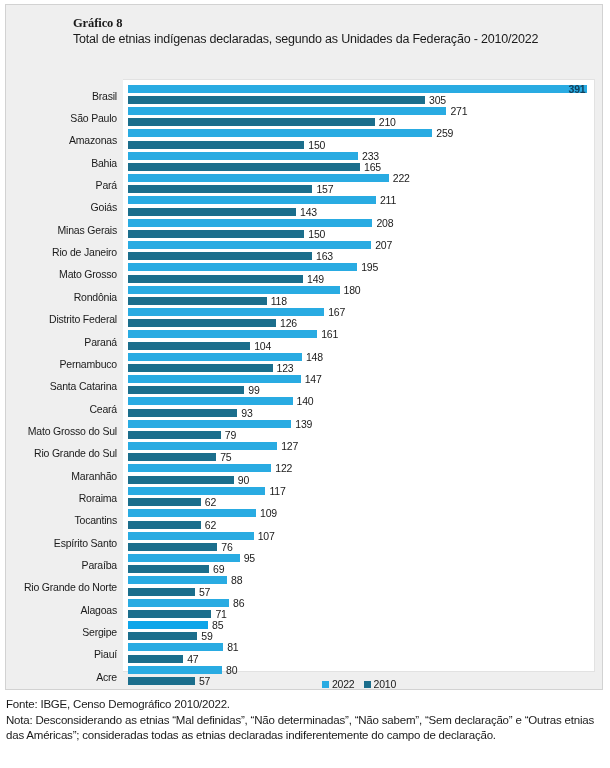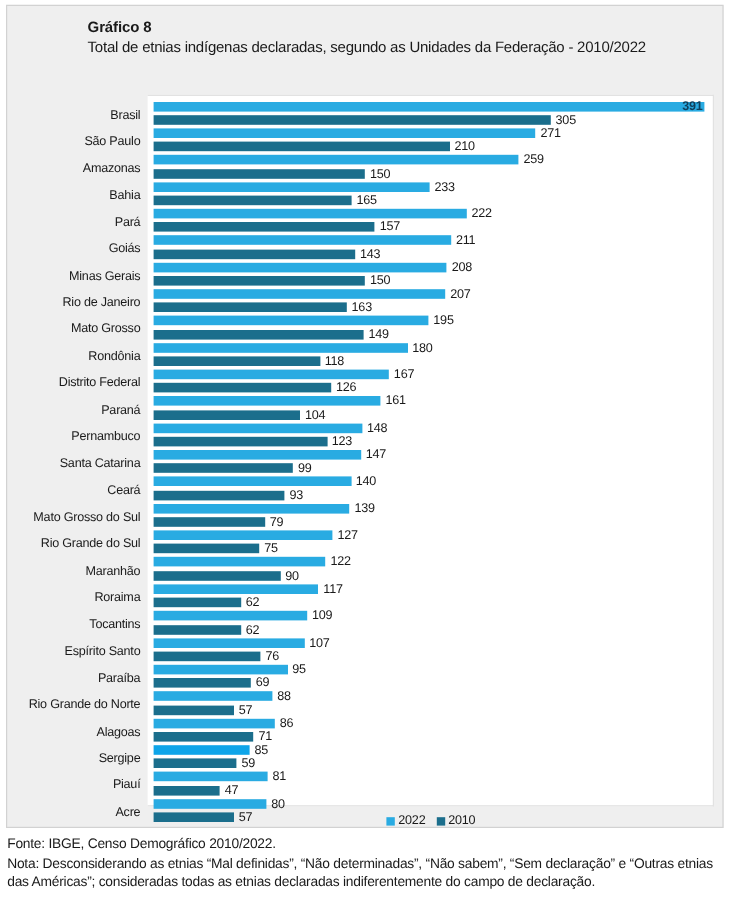--- a/index.html
+++ b/index.html
@@ -32,20 +32,21 @@
     left: 67px;
     top: 10px;
     width: 520px;
   }
   #chart-number {
     font-size: 12.5px;
     font-weight: bold;
     color: #1a1a1a;
     line-height: 16px;
     letter-spacing: -0.1px;
+    font-family: Liberation Serif, serif;
   }
   #chart-subtitle {
     font-size: 12.5px;
     font-weight: normal;
     color: #1a1a1a;
     line-height: 16px;
     letter-spacing: -0.2px;
   }
 
   
@@ -164,21 +165,21 @@
     <div id="chart-number">Gráfico 8</div>
     <div id="chart-subtitle">Total de etnias indígenas declaradas, segundo as Unidades da Federação - 2010/2022</div>
   </div>
 
   <div id="plot-area">
       <div class="cat-row" style="top: 4.5px; padding-left: 12px;">
         <div class="cat-label">Brasil</div>
         <div class="bar bar-2022" style="width: 459.425px; background: rgb(41, 171, 226);">
           <span class="bar-value inside">391</span>
         </div>
-        <div class="bar bar-2010" style="width: 331px; background: rgb(27, 110, 140);">
+        <div class="bar bar-2010" style="width: 297px; background: rgb(27, 110, 140);">
           <span class="bar-value">305</span>
         </div>
       </div>
       <div class="cat-row" style="top: 26.85px;">
         <div class="cat-label">São Paulo</div>
         <div class="bar bar-2022" style="width: 318.425px; background: rgb(41, 171, 226);">
           <span class="bar-value">271</span>
         </div>
         <div class="bar bar-2010" style="width: 246.75px; background: rgb(27, 110, 140);">
           <span class="bar-value">210</span>
@@ -191,21 +192,21 @@
         </div>
         <div class="bar bar-2010" style="width: 176.25px; background: rgb(27, 110, 140);">
           <span class="bar-value">150</span>
         </div>
       </div>
       <div class="cat-row" style="top: 71.55px;">
         <div class="cat-label">Bahia</div>
         <div class="bar bar-2022" style="width: 230px; background: rgb(41, 171, 226);">
           <span class="bar-value">233</span>
         </div>
-        <div class="bar bar-2010" style="width: 165px; background: rgb(27, 110, 140);">
+        <div class="bar bar-2010" style="width: 232px; background: rgb(27, 110, 140);">
           <span class="bar-value">165</span>
         </div>
       </div>
       <div class="cat-row" style="top: 93.9px;">
         <div class="cat-label">Pará</div>
         <div class="bar bar-2022" style="width: 260.85px; background: rgb(41, 171, 226);">
           <span class="bar-value">222</span>
         </div>
         <div class="bar bar-2010" style="width: 184.475px; background: rgb(27, 110, 140);">
           <span class="bar-value">157</span>
@@ -227,21 +228,21 @@
         </div>
         <div class="bar bar-2010" style="width: 176.25px; background: rgb(27, 110, 140);">
           <span class="bar-value">150</span>
         </div>
       </div>
       <div class="cat-row" style="top: 160.95px;">
         <div class="cat-label">Rio de Janeiro</div>
         <div class="bar bar-2022" style="width: 243.225px; background: rgb(41, 171, 226);">
           <span class="bar-value">207</span>
         </div>
-        <div class="bar bar-2010" style="width: 161px; background: rgb(27, 110, 140);">
+        <div class="bar bar-2010" style="width: 184px; background: rgb(27, 110, 140);">
           <span class="bar-value">163</span>
         </div>
       </div>
       <div class="cat-row" style="top: 183.3px;">
         <div class="cat-label">Mato Grosso</div>
         <div class="bar bar-2022" style="width: 229.125px; background: rgb(41, 171, 226);">
           <span class="bar-value">195</span>
         </div>
         <div class="bar bar-2010" style="width: 175.075px; background: rgb(27, 110, 140);">
           <span class="bar-value">149</span>

